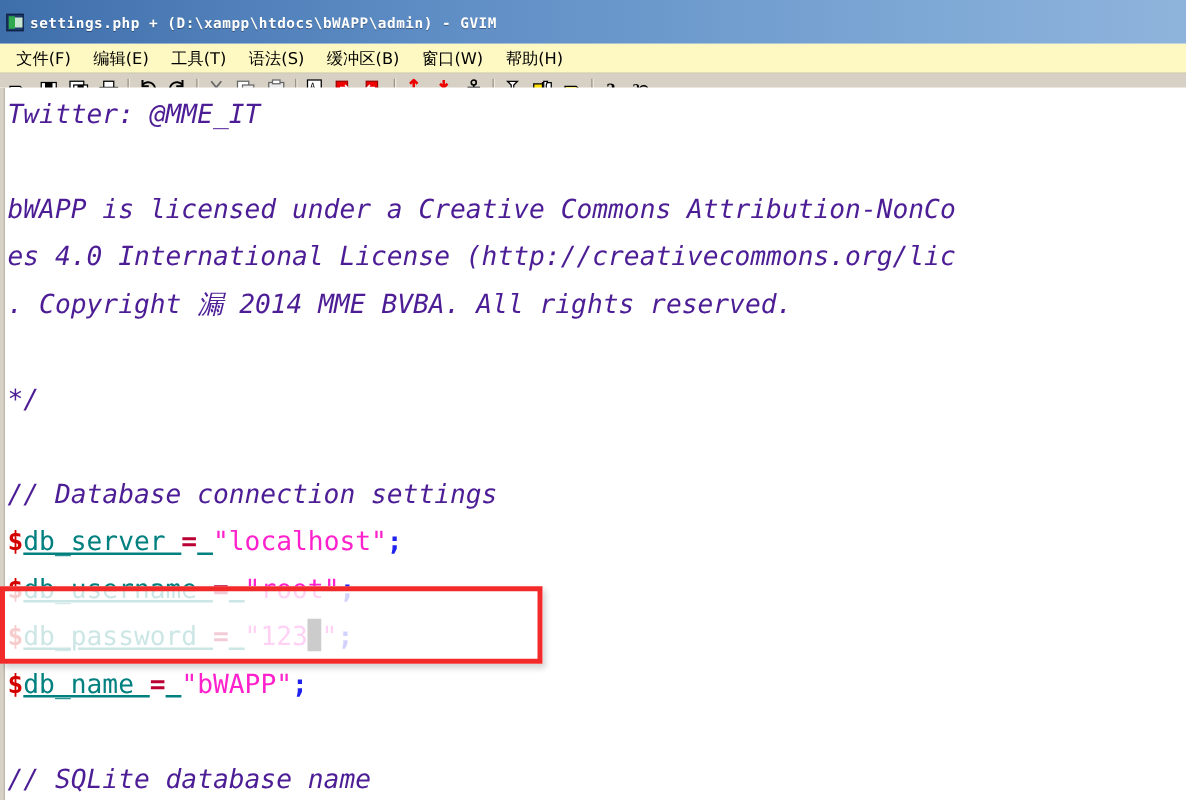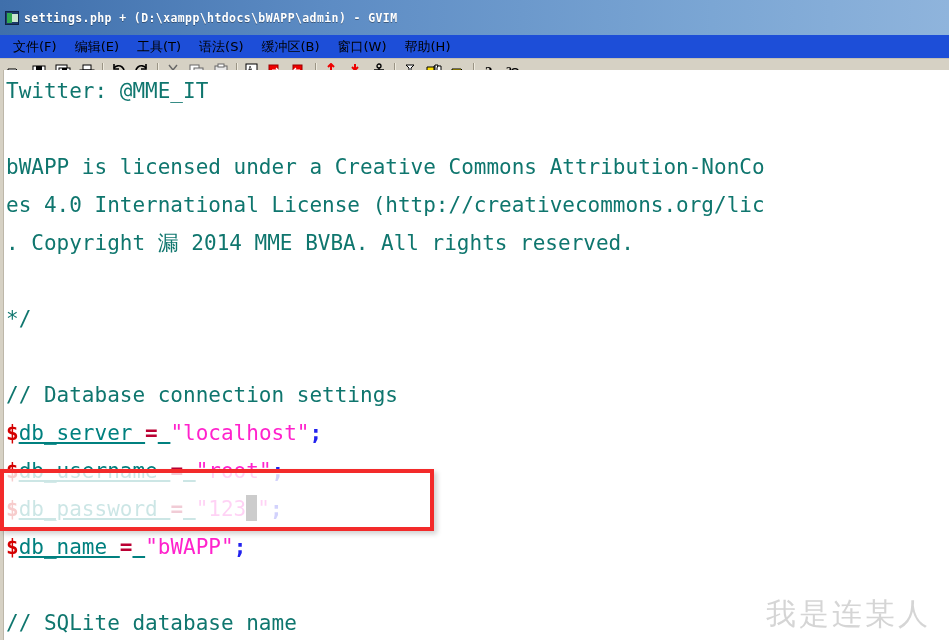--- a/index.html
+++ b/index.html
@@ -40,21 +40,21 @@
     font-size:11.5px;
     font-weight:bold;
     letter-spacing:0.4px;
     white-space:nowrap;
     text-shadow:0 1px 0 rgba(0,0,0,.35);
   }
 
   
   .menubar{
     height:24px;
-    background:#1d4ed8;
+    background:#fef9c3;
     display:flex;align-items:center;
     padding-left:4px;
     border-bottom:1px solid #c4bfb2;
     box-sizing:border-box;
   }
   .menu-item{
     font-family:"DejaVu Sans","Liberation Sans",sans-serif;
     font-size:13px;
     color:#000;
     padding:2px 9px;
@@ -99,21 +99,21 @@
   .code{
     position:absolute;
     left:6px;top:2px;right:0;
     font-family:"DejaVu Sans Mono","Liberation Mono",monospace;
     font-size:21px;
     line-height:38px;
     white-space:pre;
     letter-spacing:0px;
   }
   .ln{height:38px;white-space:pre;overflow:visible;}
-  .c-comment{color:#0f766e;}
+  .c-comment{color:#4c1d95;font-style:italic;}
   .c-sigil{color:#d40000;font-weight:bold;}
   .c-var{color:#00807f;text-decoration:underline;}
   .c-op{color:#bb0033;font-weight:bold;}
   .c-str{color:#ff22cc;}
   .c-punct{color:#2222ee;font-weight:bold;}
   .cursor{
     display:inline-block;
     width:11px;height:26px;
     background:#000000;
     vertical-align:-5px;
@@ -347,18 +347,15 @@
     </div>
 
   </div>
 
   <div class="editor">
     <div class="gutter-strip"></div>
     <div class="code" id="code-lines"><div class="ln"><span class="c-comment">Twitter: @MME_IT</span></div><div class="ln">&nbsp;</div><div class="ln"><span class="c-comment">bWAPP is licensed under a Creative Commons Attribution-NonCo</span></div><div class="ln"><span class="c-comment">es 4.0 International License (http://creativecommons.org/lic</span></div><div class="ln"><span class="c-comment">. Copyright 漏 2014 MME BVBA. All rights reserved.</span></div><div class="ln">&nbsp;</div><div class="ln"><span class="c-comment">*/</span></div><div class="ln">&nbsp;</div><div class="ln"><span class="c-comment">// Database connection settings</span></div><div class="ln"><span class="c-sigil">$</span><span class="c-var">db_server </span><span class="c-op">=</span><span class="c-var"> </span><span class="c-str">"localhost"</span><span class="c-punct">;</span></div><div class="ln"><span class="c-sigil">$</span><span class="c-var">db_username </span><span class="c-op">=</span><span class="c-var"> </span><span class="c-str">"root"</span><span class="c-punct">;</span></div><div class="ln"><span class="c-sigil">$</span><span class="c-var">db_password </span><span class="c-op">=</span><span class="c-var"> </span><span class="c-str">"123</span><span class="cursor"></span><span class="c-str">"</span><span class="c-punct">;</span></div><div class="ln"><span class="c-sigil">$</span><span class="c-var">db_name </span><span class="c-op">=</span><span class="c-var"> </span><span class="c-str">"bWAPP"</span><span class="c-punct">;</span></div><div class="ln">&nbsp;</div><div class="ln"><span class="c-comment">// SQLite database name</span></div></div>
 
     <div class="annot-box"></div>
 
-    <div class="watermark">
-      <div class="wm-cn">我是连某人</div>
-    </div>
   </div>
 
 </div>
 
 </body></html>

